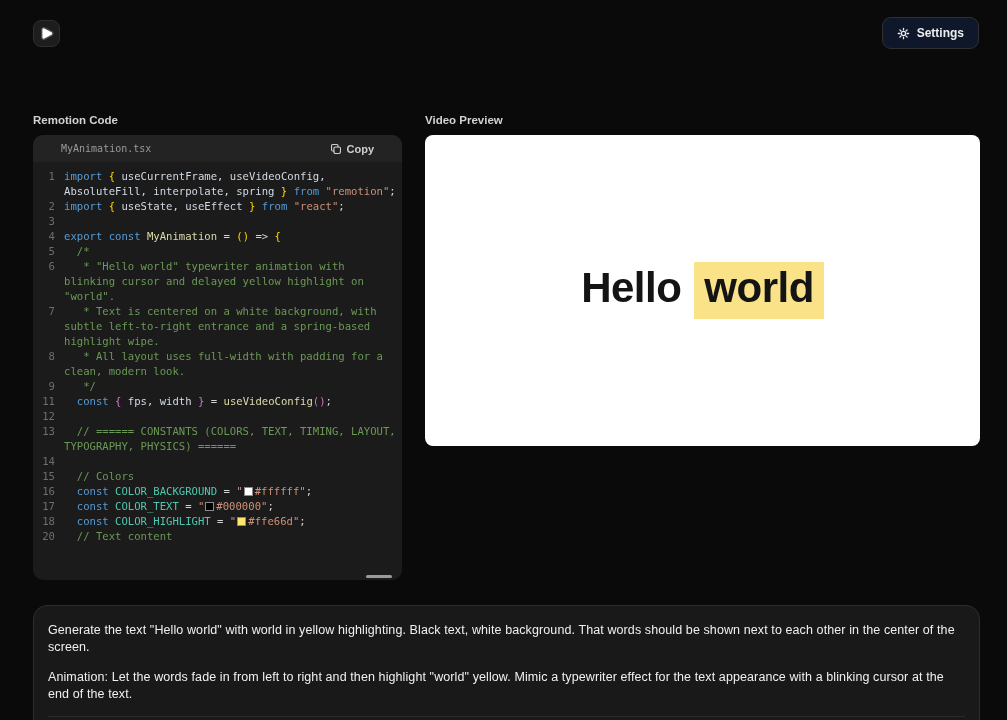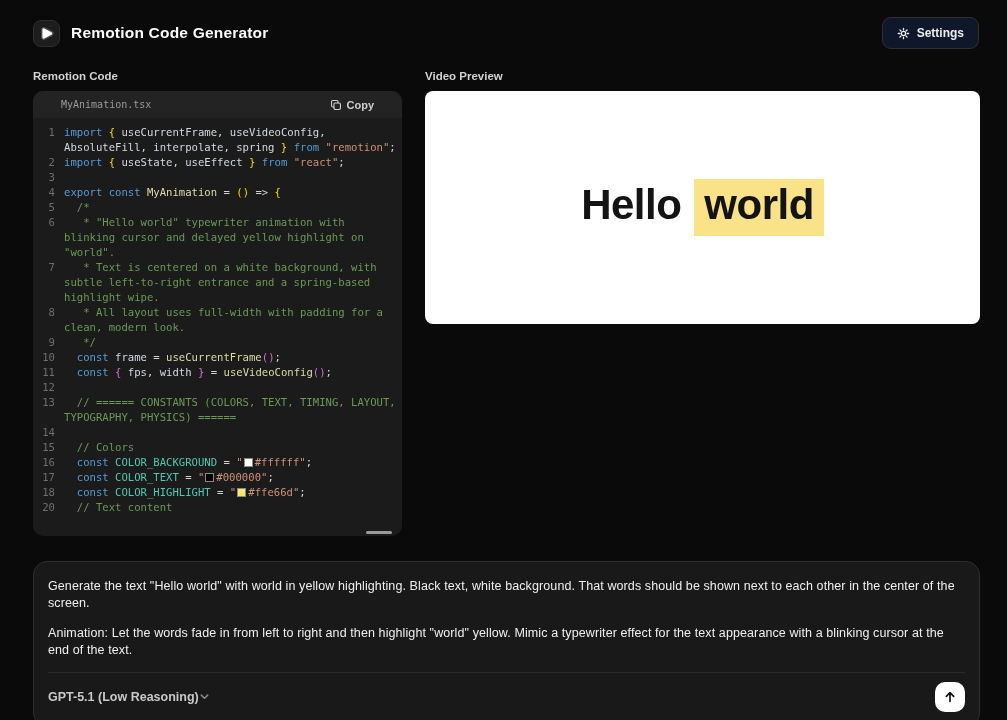--- a/index.html
+++ b/index.html
@@ -13,42 +13,42 @@
   .logo { width:27px; height:27px; border-radius:8px; background:#1d1d1d; border:1px solid #2e2e2e;
           display:flex; align-items:center; justify-content:center; }
   .app-title { margin-left:11px; font-size:15.5px; font-weight:700; color:#fafafa; letter-spacing:.2px; }
   .settings-btn { margin-left:auto; display:flex; align-items:center; gap:7px;
     background:#0f172a; border:1px solid #303030; border-radius:9px; padding:8px 14px;
     color:#ededed; font-size:12px; font-weight:700; cursor:pointer; }
   
   .main { display:flex; gap:23px; margin:21px 27px 0 33px; }
   .col-left { width:369px; flex:none; }
   .col-right { flex:1; }
-  .section-label { font-size:11.5px; font-weight:700; color:#d2d2d2; margin-bottom:9px; }
+  .section-label { font-size:11.5px; font-weight:700; color:#d2d2d2; margin-bottom:9px;margin-top:44px; }
   
   .code-panel { height:445px; border-radius:10px; overflow:hidden; display:flex; flex-direction:column;
     background:#1b1b1b; position:relative; }
   .code-header { height:27px; flex:none; background:#232323; display:flex; align-items:center; padding:0 28px; }
   .filename { font-family:"DejaVu Sans Mono", monospace; font-size:10px; color:#9a9a9a; }
   .copy-btn { margin-left:auto; display:flex; align-items:center; gap:5px; color:#cfcfcf;
     font-size:11px; font-weight:600; background:none; border:none; cursor:pointer; }
   .code-body { flex:1; padding:7px 0 6px; overflow:hidden;
     font-family:"DejaVu Sans Mono", monospace; font-size:10.6px; line-height:15px; }
   .code-row { display:flex; }
   .line-num { width:22px; flex:none; text-align:right; color:#6e6e6e; user-select:none; }
   .line-code { flex:1; margin-left:9px; white-space:pre-wrap; word-break:break-word; color:#d4d4d4; }
   .tok-kw{color:#569cd6;} .tok-id{color:#d3dae3;} .tok-fn{color:#dcdcaa;}
   .tok-str{color:#ce9178;} .tok-cm{color:#6a9955;} .tok-b1{color:#ffd700;}
   .tok-b2{color:#d670d6;} .tok-ct{color:#4ec9b0;text-align:center;} .tok-pl{color:#d4d4d4;}
   .tok-sw{display:inline-block; width:9px; height:9px; border:1px solid #8a8a8a;
     vertical-align:-1px; margin:0 2px 0 1px;}
   .hscroll-thumb{position:absolute; bottom:2px; right:10px; width:26px; height:3px;
     background:#9a9a9a; border-radius:2px;}
   
-  .preview-panel { height:233px; border-radius:8px; display:flex; align-items:center; justify-content:center; }
+  .preview-panel { height:311px; border-radius:8px; display:flex; align-items:center; justify-content:center; }
   .preview-text { font-size:42px; font-weight:700; letter-spacing:-.5px; }
   .hl { display:inline-block; margin-left:13px; padding:2px 10px 7px; }
   
   .prompt-box { margin:25px 27px 0 33px; background:#191919; border:1px solid #2d2d2d;
     border-radius:14px; padding:14px 14px 8px; }
   .prompt-text p { font-size:12.5px; font-weight:500; color:#f0f0f0; line-height:1.35;
     margin:2px 0 13px; letter-spacing:.1px; }
   .prompt-divider { border:none; border-top:1px solid #2a2a2a; margin:1px 0 0; }
   .prompt-controls { display:flex; align-items:center; padding:9px 0 6px; }
   .model-select { display:flex; align-items:center; color:#c9c9c9;
@@ -63,21 +63,20 @@
 
 <div class="page">
 
   <div class="header">
     <div class="logo">
       <svg width="19" height="19" viewBox="0 0 24 24">
         <path d="M8.5 7.2 L17.5 12 L8.5 16.8 Z" fill="none" stroke="#4a4a4a" stroke-width="7" stroke-linejoin="round"></path>
         <path d="M8.5 7.2 L17.5 12 L8.5 16.8 Z" fill="#ffffff" stroke="#ffffff" stroke-width="3.4" stroke-linejoin="round"></path>
       </svg>
     </div>
-    <div class="app-title">Remotion Code Generator</div>
     <button class="settings-btn">
       <span style="display:flex">
         <svg width="13" height="13" viewBox="0 0 16 16" class="icon-stroke">
           <circle cx="8" cy="8" r="2.6"></circle>
           <path d="M8 1.6v2M8 12.4v2M1.6 8h2M12.4 8h2M3.5 3.5l1.4 1.4M11.1 11.1l1.4 1.4M12.5 3.5l-1.4 1.4M4.9 11.1l-1.4 1.4"></path>
         </svg>
       </span>
       <span>Settings</span>
     </button>
   </div>
@@ -128,24 +127,20 @@
               <div class="line-num">7</div>
               <div class="line-code"><span class="tok-cm">   * Text is centered on a white background, with subtle left-to-right entrance and a spring-based highlight wipe.</span></div>
             </div>
             <div class="code-row">
               <div class="line-num">8</div>
               <div class="line-code"><span class="tok-cm">   * All layout uses full-width with padding for a clean, modern look.</span></div>
             </div>
             <div class="code-row">
               <div class="line-num">9</div>
               <div class="line-code"><span class="tok-cm">   */</span></div>
-            </div>
-            <div class="code-row">
-              <div class="line-num">10</div>
-              <div class="line-code"><span class="tok-pl">  </span><span class="tok-kw">const</span><span class="tok-pl"> </span><span class="tok-id">frame</span><span class="tok-pl"> = </span><span class="tok-fn">useCurrentFrame</span><span class="tok-b2">()</span><span class="tok-pl">;</span></div>
             </div>
             <div class="code-row">
               <div class="line-num">11</div>
               <div class="line-code"><span class="tok-pl">  </span><span class="tok-kw">const</span><span class="tok-pl"> </span><span class="tok-b2">{</span><span class="tok-id"> fps, width </span><span class="tok-b2">}</span><span class="tok-pl"> = </span><span class="tok-fn">useVideoConfig</span><span class="tok-b2">()</span><span class="tok-pl">;</span></div>
             </div>
             <div class="code-row">
               <div class="line-num">12</div>
               <div class="line-code">&nbsp;</div>
             </div>
             <div class="code-row">

